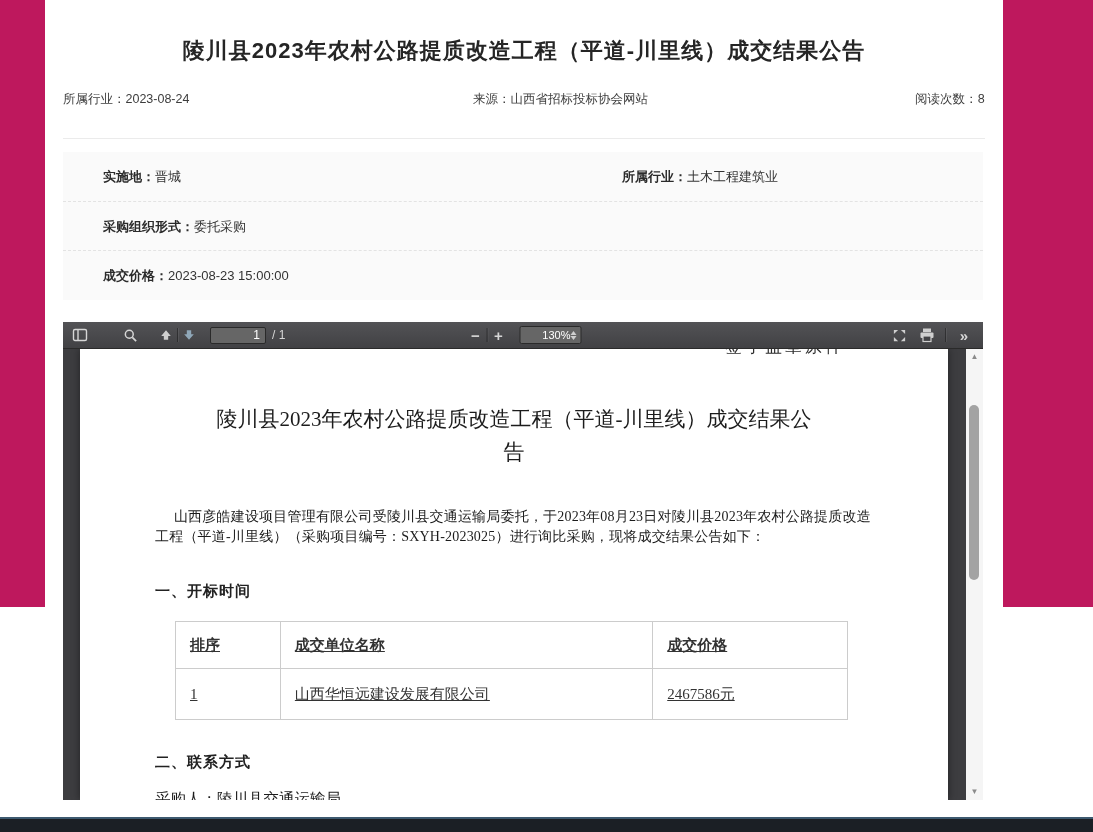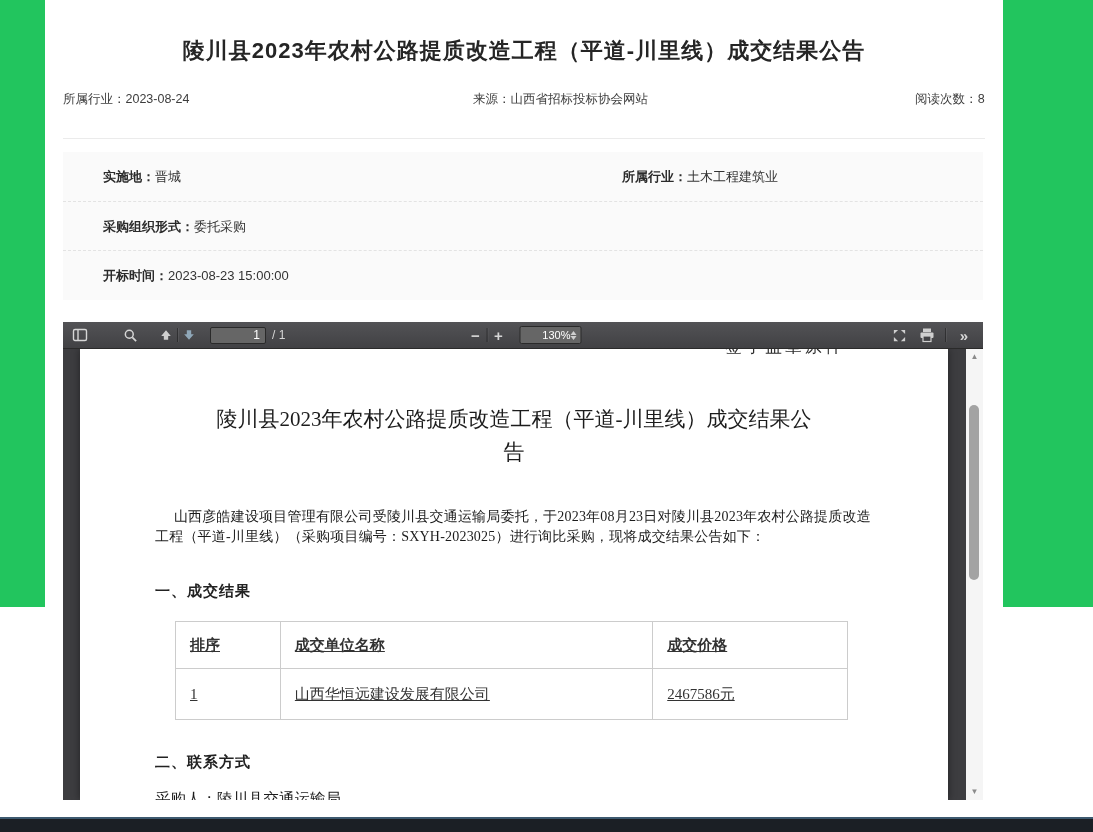--- a/index.html
+++ b/index.html
@@ -1,17 +1,17 @@
 <!DOCTYPE html>
 <html><head>
 <meta charset="utf-8">
 <style>
   * { margin:0; padding:0; box-sizing:border-box; }
   html,body { width:1093px; height:832px; overflow:hidden; }
-  .stage { position:relative; width:1093px; height:607px; background:#22c55e;
+  .stage { position:relative; width:1093px; height:607px; background:#be185d;
            font-family:"Liberation Sans", sans-serif; }
   .card { position:absolute; left:45px; top:0; width:958px; height:817px; background:#fff; }
 
   
   .art-title { position:absolute; top:36px; left:0; width:100%; text-align:center;
                font-size:22px; font-weight:bold; color:#252525; letter-spacing:1px; }
   .meta { position:absolute; top:91px; left:18px; right:18px; height:16px;
           font-size:12.5px; color:#3d3d3d; }
   .meta .m-left   { position:absolute; left:0; }
   .meta .m-center { position:absolute; left:410px; }
@@ -106,21 +106,21 @@
 
     <div class="info">
       <div class="info-row">
         <b>实施地：</b><span>晋城</span>
         <span class="cell2"><b>所属行业：</b><span>土木工程建筑业</span></span>
       </div>
       <div class="info-row">
         <b>采购组织形式：</b><span>委托采购</span>
       </div>
       <div class="info-row">
-        <b>开标时间：</b><span>2023-08-23 15:00:00</span>
+        <b>成交价格：</b><span>2023-08-23 15:00:00</span>
       </div>
     </div>
 
     <div class="viewer">
       <div class="toolbar">
         <div class="tb-btn" style="margin-left:6px">
           <span>
             <svg width="16" height="16" viewBox="0 0 16 16">
               <rect x="1.5" y="2.5" width="13" height="11" rx="1.5" fill="none" stroke="#d6d6d6" stroke-width="1.4"></rect>
               <line x1="6" y1="2.5" x2="6" y2="13.5" stroke="#d6d6d6" stroke-width="1.4"></line>
@@ -197,21 +197,21 @@
         </div>
       </div>
 
       <div class="pdf-body">
         <div class="pdf-page">
           <div class="stamp-clip">
             <span>签字盖章原件</span>
           </div>
           <div class="pdf-title">陵川县2023年农村公路提质改造工程（平道-川里线）成交结果公告</div>
           <div class="pdf-para">山西彦皓建设项目管理有限公司受陵川县交通运输局委托，于2023年08月23日对陵川县2023年农村公路提质改造工程（平道-川里线）（采购项目编号：SXYH-2023025）进行询比采购，现将成交结果公告如下：</div>
-          <div class="pdf-h2 h2a">一、成交结果</div>
+          <div class="pdf-h2 h2a">一、开标时间</div>
 
           <table class="dtable">
             <tbody>
                 <tr>
               <th class="col-rank">排序</th>
               <th class="col-name">成交单位名称</th>
               <th class="col-price">成交价格</th>
             </tr>
             <tr>
               <td>1</td>

